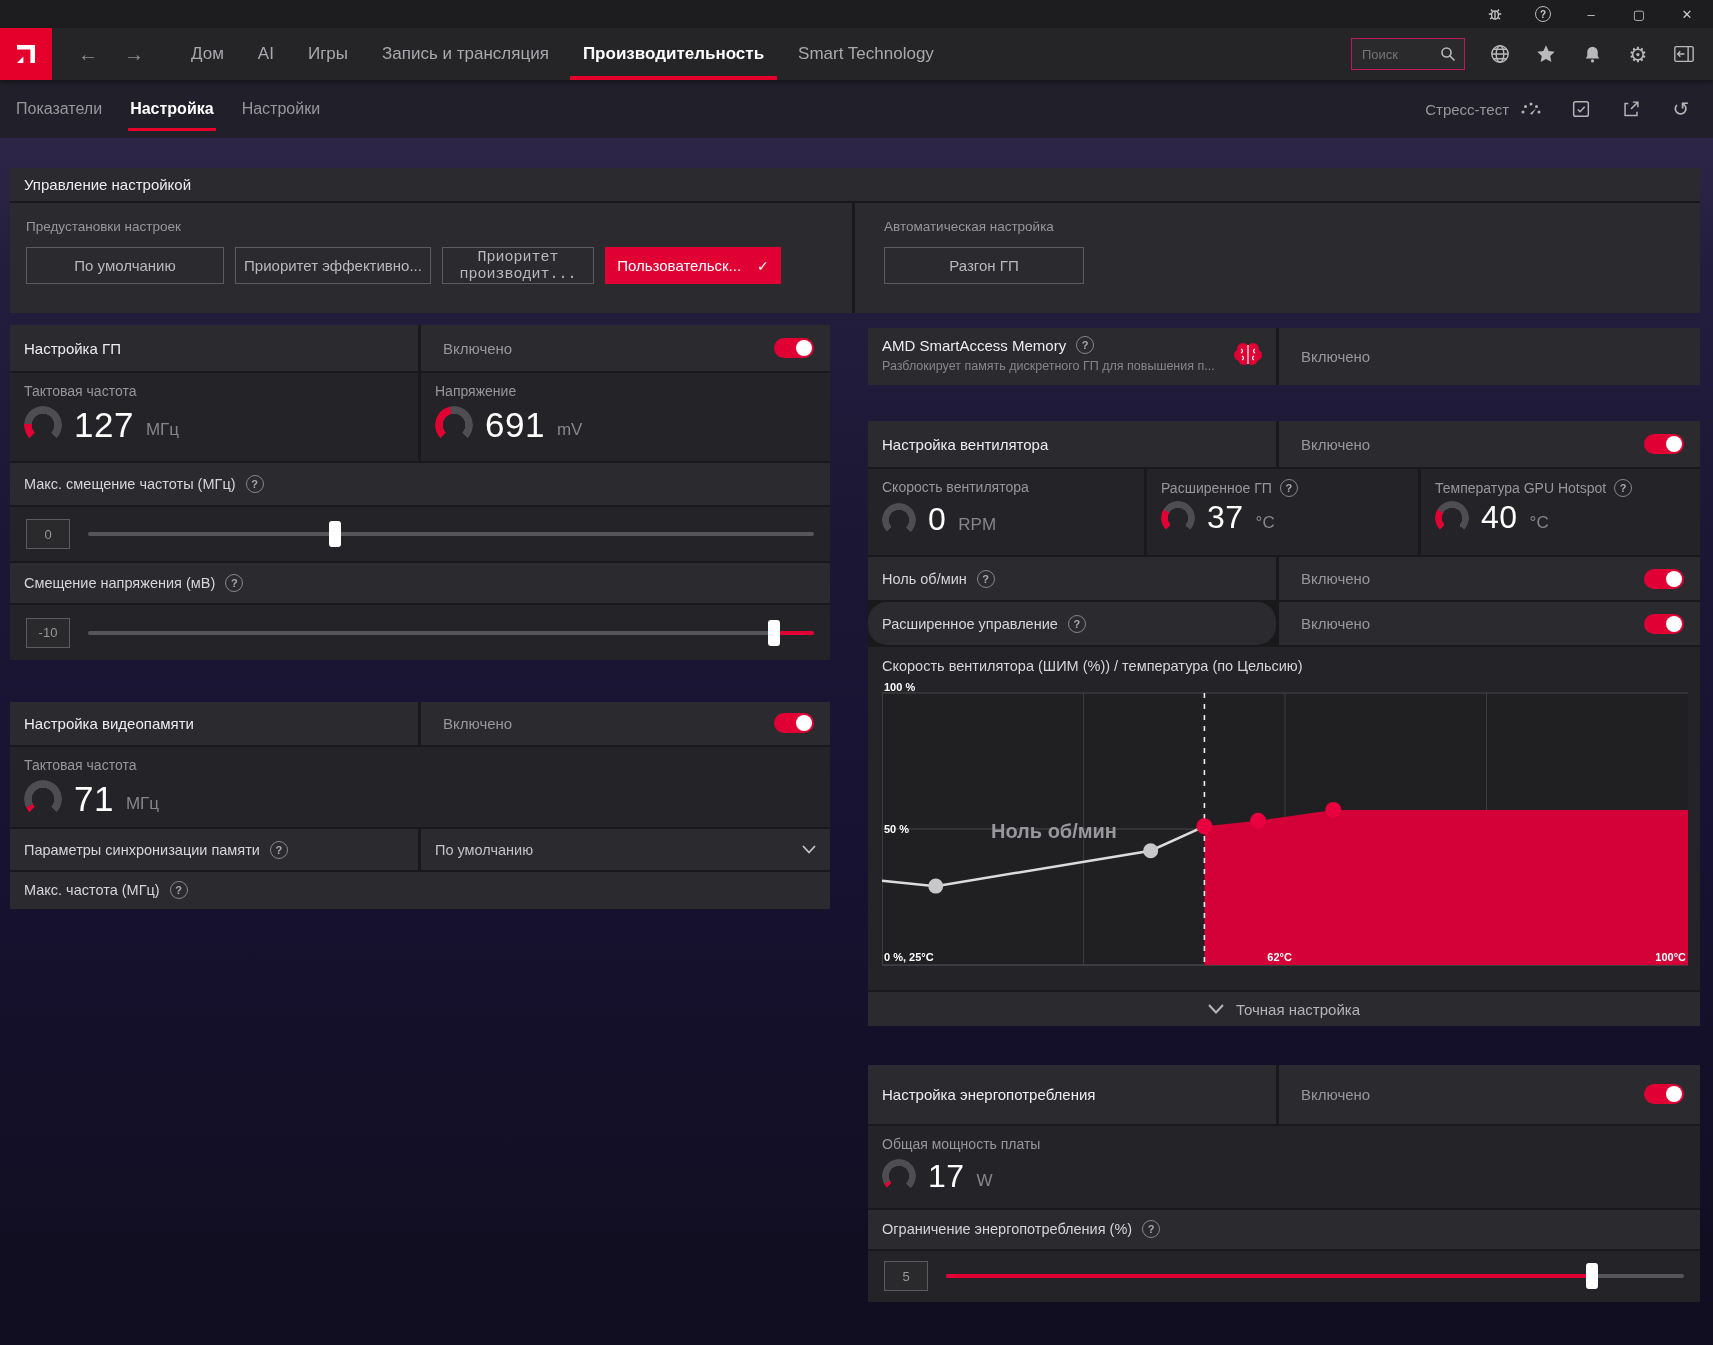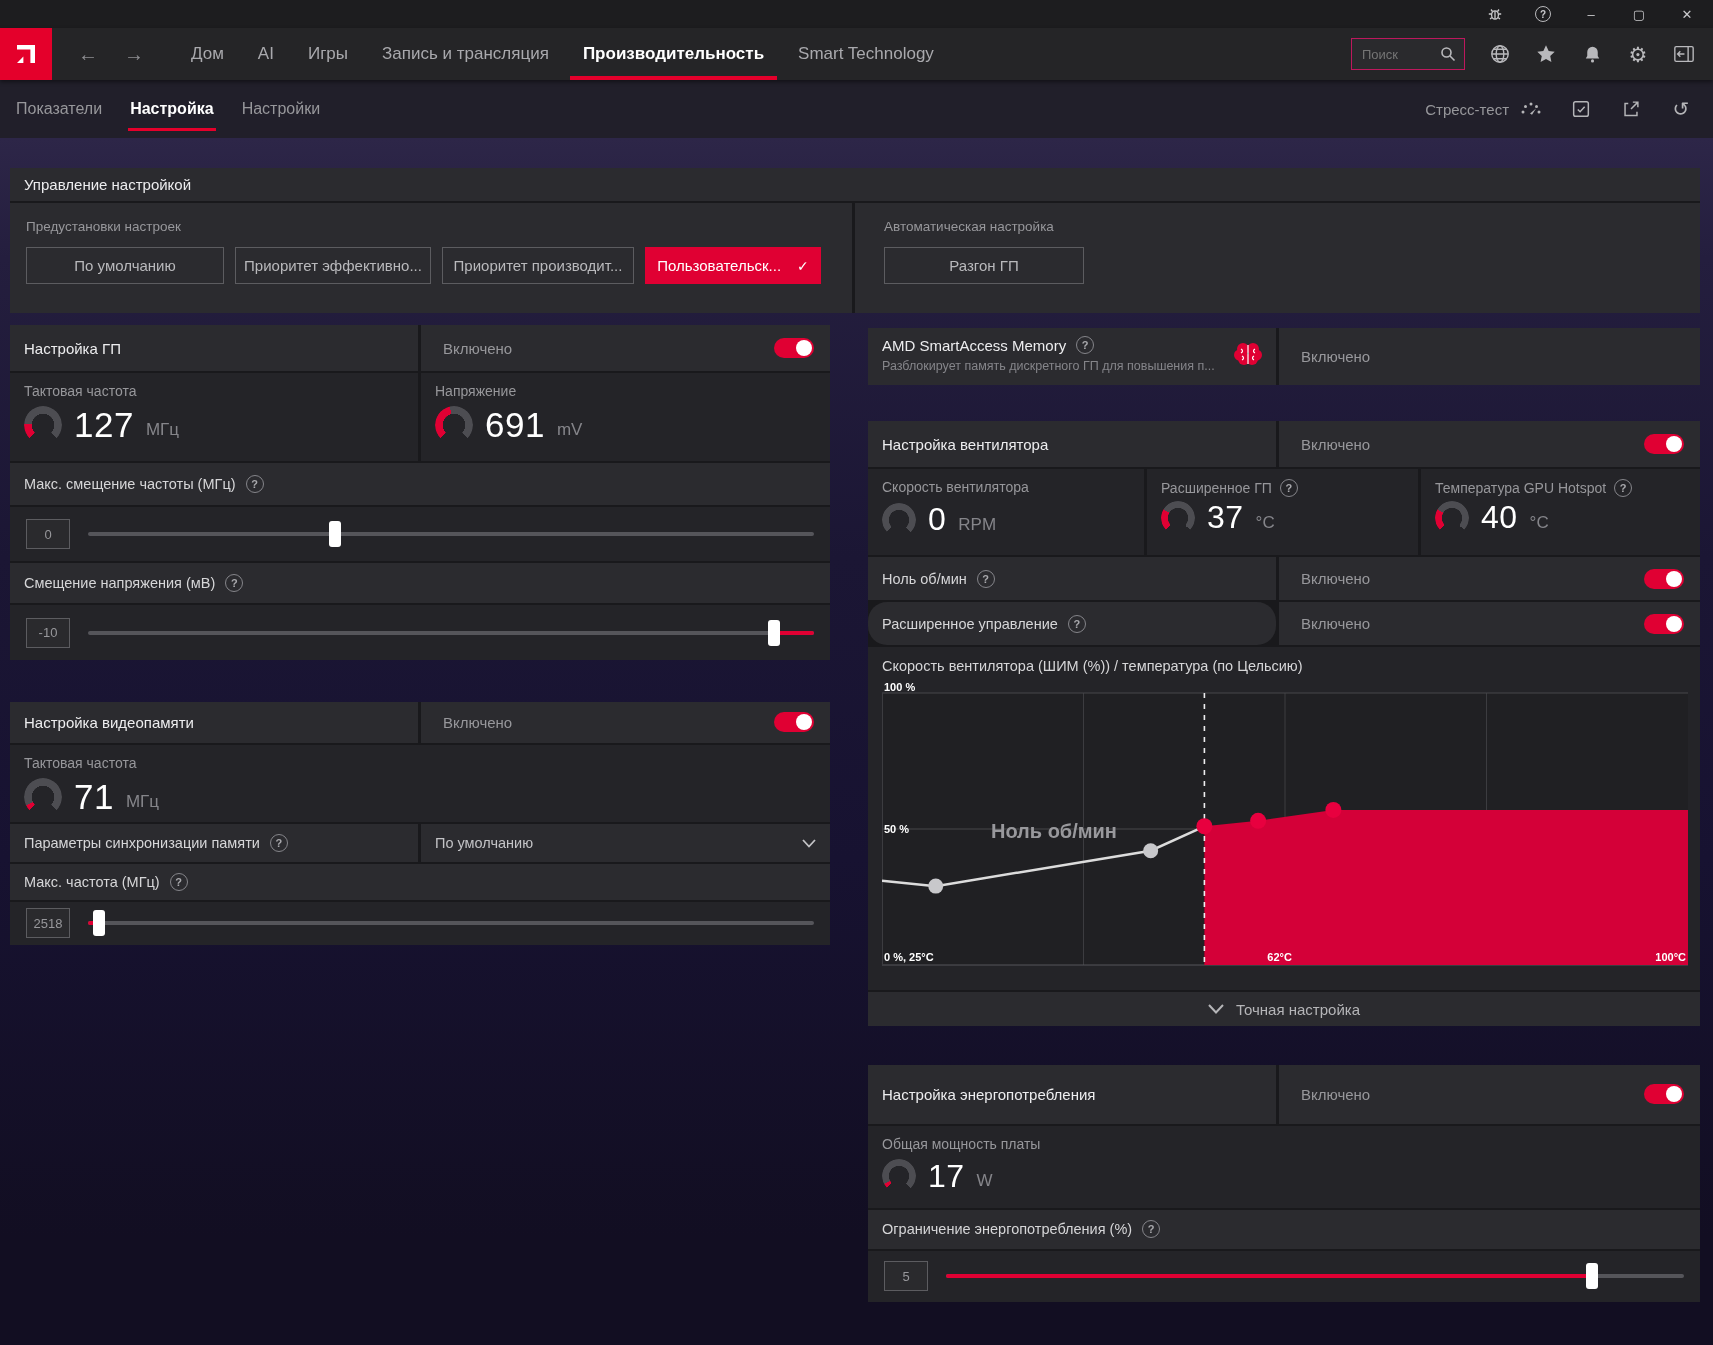--- a/index.html
+++ b/index.html
@@ -227,21 +227,21 @@
   <div class="card" style="left:10px; top:30px; width:1690px; height:145px;">
     <div class="cell head title-cell" style="height:33px;">
       <span>Управление настройкой</span>
     </div>
     <div class="cell" style="flex:1; background:#2b2b2f;">
       <div style="position:absolute; left:842px; top:0; bottom:0; width:3px; background:#19191c;"></div>
       <div class="label" style="position:absolute; left:16px; top:16px; font-size:13.5px;text-align:right;">Предустановки настроек</div>
       <div style="position:absolute; left:16px; top:44px; display:flex; gap:11px;">
         <button class="btn" style="width:198px;">По умолчанию</button>
         <button class="btn" style="width:196px;">Приоритет эффективно...</button>
-        <button class="btn" style="width:192px;">Приоритет производит...</button>
+        <button class="btn" style="width:152px;font-family:Liberation Mono, monospace;">Приоритет производит...</button>
         <button class="btn red" style="width:176px;">
           <span>Пользовательск...</span>
           <span style="font-size:14px;">✓</span>
         </button>
       </div>
       <div class="label" style="position:absolute; left:874px; top:16px; font-size:13.5px;">Автоматическая настройка</div>
       <button class="btn" style="position:absolute; left:874px; top:44px; width:200px;">Разгон ГП</button>
     </div>
   </div>
 
@@ -291,21 +291,21 @@
     <div class="cell slider-row" style="height:55px;">
       <div class="num-box">-10</div>
       <div class="slider" style="--pos: 94.5;">
         <div class="track"></div>
         <div class="fill-right"></div>
         <div class="thumb"></div>
       </div>
     </div>
   </div>
 
-  <div class="card" style="left:10px; top:564px; width:820px; height:243px;">
+  <div class="card" style="left:10px; top:564px; width:820px; height:207px;">
     <div class="row" style="height:46px;">
       <div class="cell head title-cell" style="width:408px;">
           <span>Настройка видеопамяти</span>
         </div>
       <div class="cell head status-cell" style="flex:1;">
         <span>Включено</span>
         <div class="toggle"></div>
       </div>
     </div>
     <div class="cell gauge-cell" style="height:86px;">
@@ -324,28 +324,20 @@
       <div class="cell head drop-cell" style="flex:1;">
         <span>По умолчанию</span>
         <svg class="chev" width="14" height="9" viewBox="0 0 14 9">
             <path d="M1 1 L7 7.5 L13 1" stroke="#c3c3c6" stroke-width="1.8" fill="none"></path>
           </svg>
       </div>
     </div>
     <div class="cell head hdr-row" style="height:40px;">
       <span>Макс. частота (МГц)</span>
         <span class="help">?</span>
-    </div>
-    <div class="cell slider-row" style="height:49px;">
-      <div class="num-box">2518</div>
-      <div class="slider" style="--pos: 1.5;">
-        <div class="track"></div>
-        <div class="fill-left"></div>
-        <div class="thumb"></div>
-      </div>
     </div>
   </div>
 
   <div class="card" style="left:868px; top:190px; width:832px; height:57px;">
     <div class="row" style="height:57px;">
       <div class="cell head sam-left" style="width:408px;">
         <div class="sam-title">
           <span>AMD SmartAccess Memory</span>
           <span class="help">?</span>
         </div>

